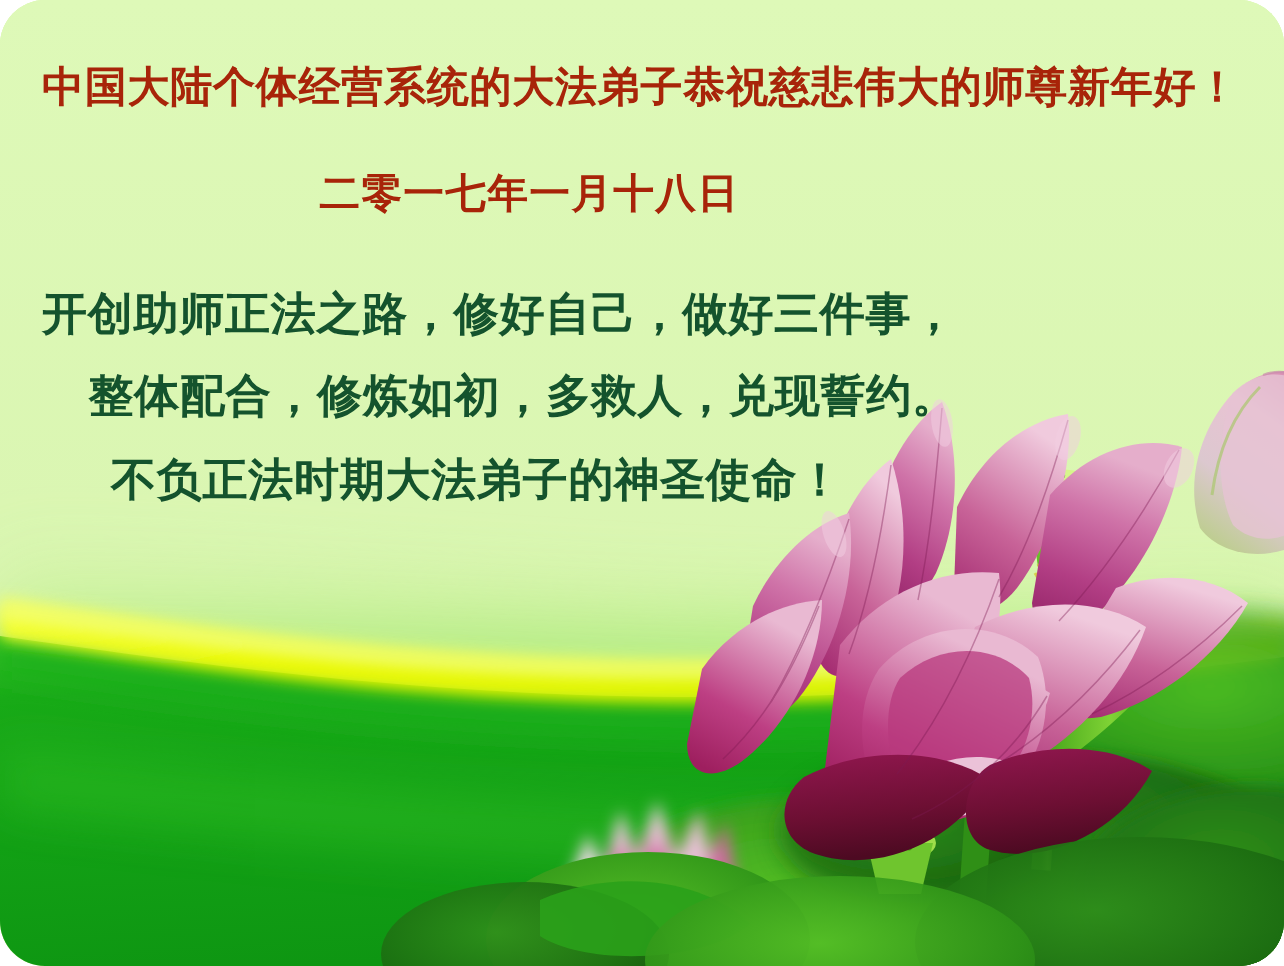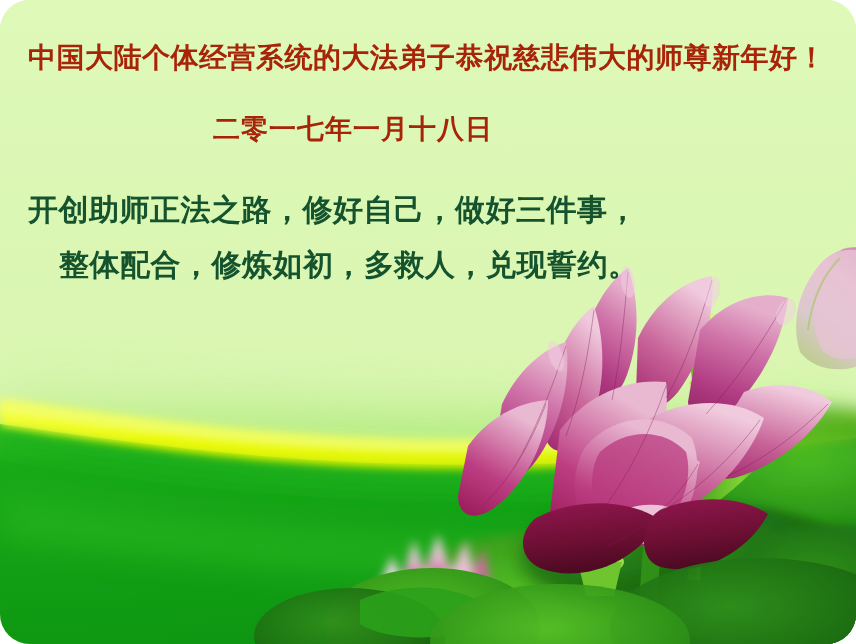--- a/index.html
+++ b/index.html
@@ -311,16 +311,17 @@
     </g>
   </svg>
 
   <div class="text-layer">
     <div class="title-line">中国大陆个体经营系统的大法弟子恭祝慈悲伟大的师尊新年好！</div>
 
     <div class="date-line">二零一七年一月十八日</div>
 
     <div class="body-line body-line-1">开创助师正法之路，修好自己，做好三件事，</div>
     <div class="body-line body-line-2">整体配合，修炼如初，多救人，兑现誓约。</div>
+    <div class="body-line body-line-3">不负正法时期大法弟子的神圣使命！</div>
 
   </div>
 
 </div>
 
 </body></html>

